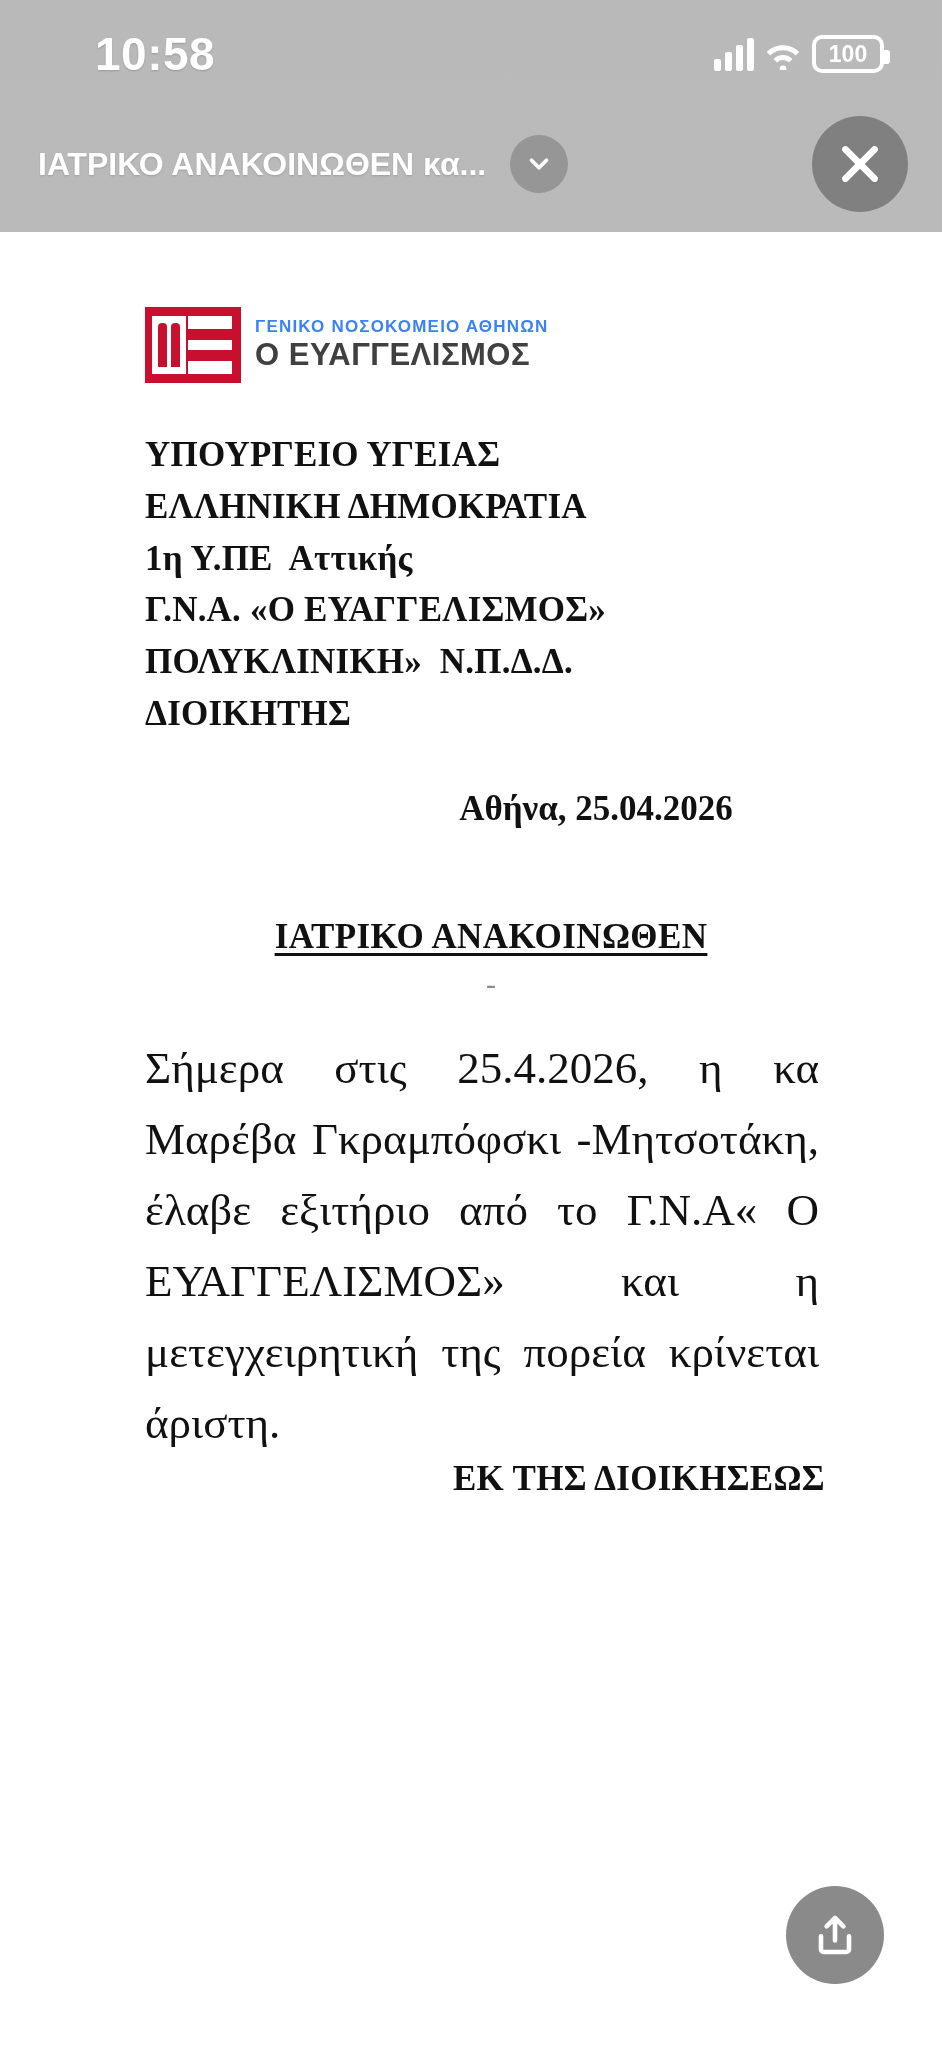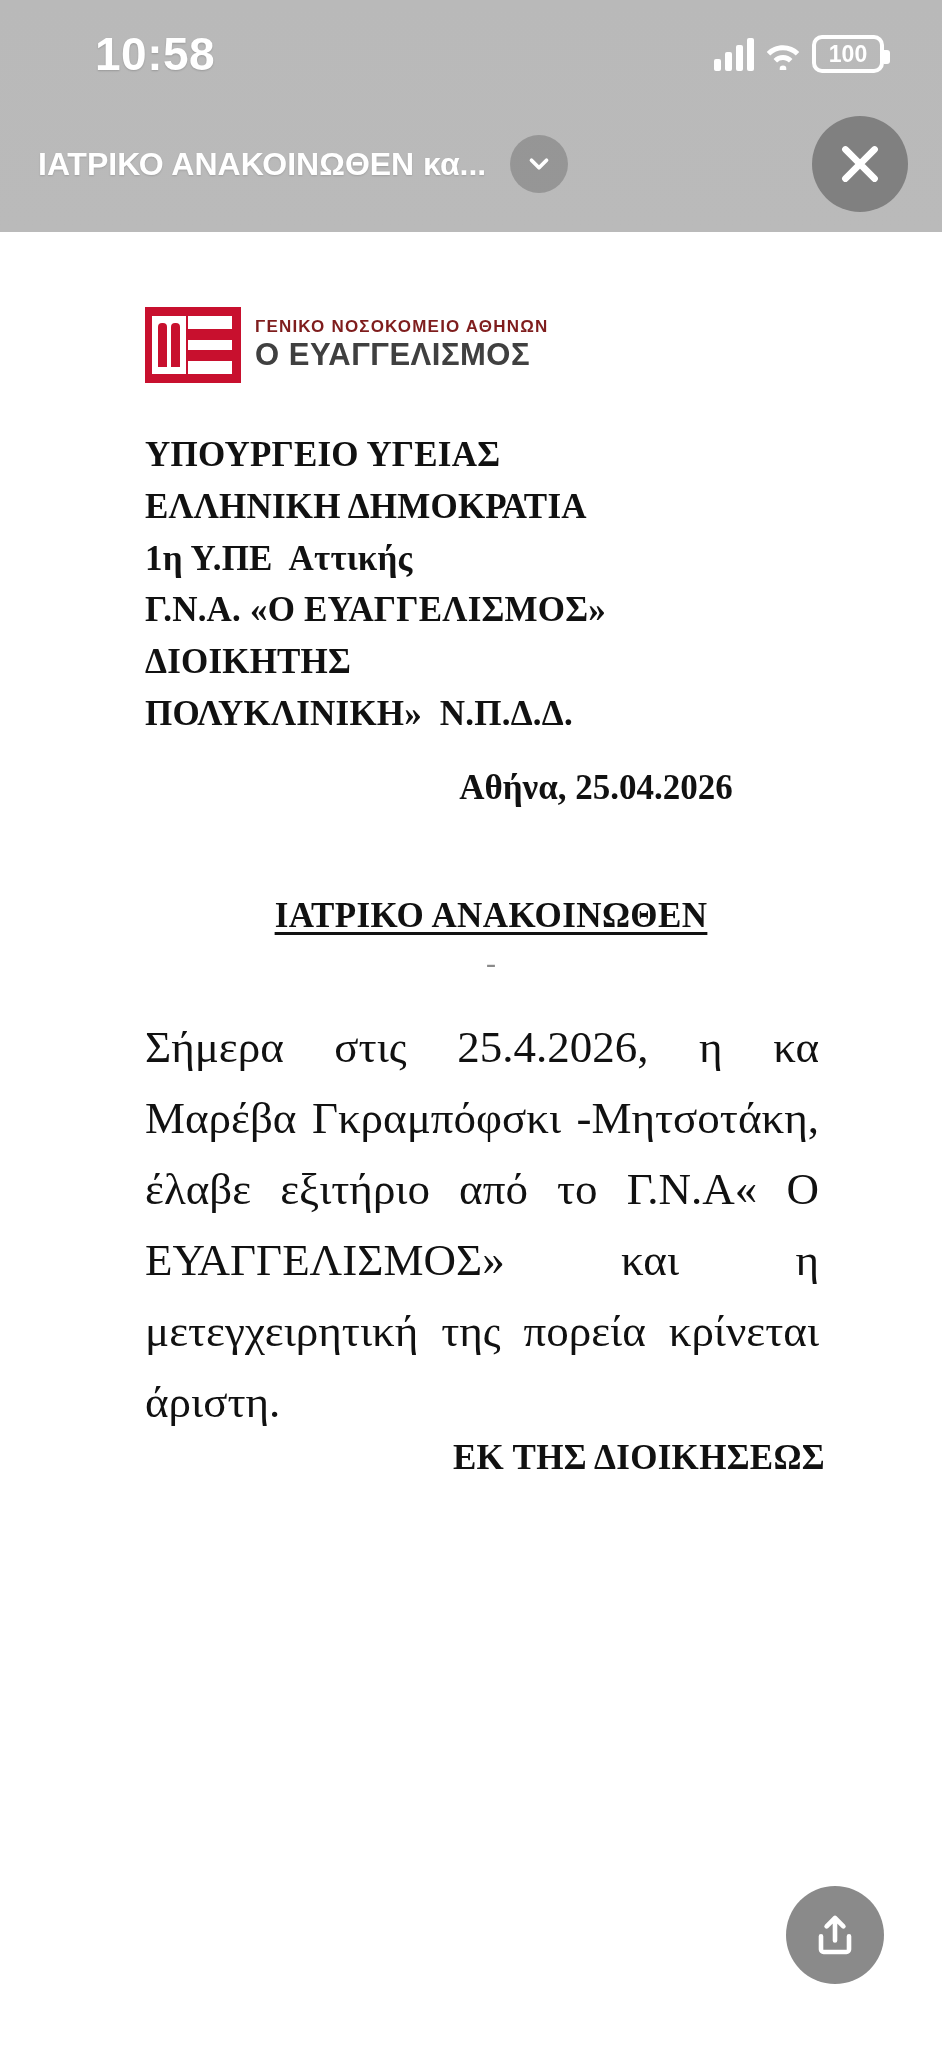--- a/index.html
+++ b/index.html
@@ -182,42 +182,42 @@
     height: 11px;
     background: #c8102e;
   }
   .logo-mark .ebar i:nth-child(1) { top: 13px; }
   .logo-mark .ebar i:nth-child(2) { top: 34px; }
   .logo-text { line-height: 1.05; }
   .logo-top {
     font-family: "Liberation Sans", sans-serif;
     font-size: 17px;
     letter-spacing: 1.2px;
-    color: #7f1d1d;
+    color: #3b82f6;
     font-weight: 700;
   }
   .logo-main {
     font-family: "Liberation Sans", sans-serif;
     font-size: 31px;
     font-weight: 700;
     letter-spacing: 0.5px;
     color: #404040;
     margin-top: 3px;
   }
 
   .letterhead {
     font-size: 35px;
     font-weight: 700;
     line-height: 1.48;
     letter-spacing: 0.2px;
   }
   .letterhead div { white-space: pre; }
 
   .date-line {
-    margin-top: 28px;
+    margin-top: 49px;
     text-align: center;
     font-size: 35px;
     font-weight: 700;
     padding-left: 210px;
   }
 
   .doc-title {
     margin-top: 88px;
     text-align: center;
     font-size: 35px;
@@ -320,22 +320,22 @@
         <div class="logo-top">ΓΕΝΙΚΟ ΝΟΣΟΚΟΜΕΙΟ ΑΘΗΝΩΝ</div>
         <div class="logo-main">Ο ΕΥΑΓΓΕΛΙΣΜΟΣ</div>
       </div>
     </div>
 
     <div class="letterhead">
       <div>ΥΠΟΥΡΓΕΙΟ ΥΓΕΙΑΣ</div>
       <div>ΕΛΛΗΝΙΚΗ ΔΗΜΟΚΡΑΤΙΑ</div>
       <div>1η Υ.ΠΕ  Αττικής</div>
       <div>Γ.Ν.Α. «Ο ΕΥΑΓΓΕΛΙΣΜΟΣ»</div>
+      <div>ΠΟΛΥΚΛΙΝΙΚΗ»  Ν.Π.Δ.Δ.</div>
       <div>ΔΙΟΙΚΗΤΗΣ</div>
-      <div>ΠΟΛΥΚΛΙΝΙΚΗ»  Ν.Π.Δ.Δ.</div>
     </div>
 
     <div class="date-line">Αθήνα,  25.04.2026</div>
 
     <div class="doc-title">ΙΑΤΡΙΚΟ ΑΝΑΚΟΙΝΩΘΕΝ</div>
     <div class="dash">-</div>
 
     <div class="body-par">Σήμερα  στις  25.4.2026,  η  κα  Μαρέβα Γκραμπόφσκι -Μητσοτάκη, έλαβε εξιτήριο από το  Γ.Ν.Α«  Ο  ΕΥΑΓΓΕΛΙΣΜΟΣ»  και  η μετεγχειρητική της πορεία κρίνεται άριστη.</div>
 
     <div class="signature">ΕΚ ΤΗΣ ΔΙΟΙΚΗΣΕΩΣ</div>

